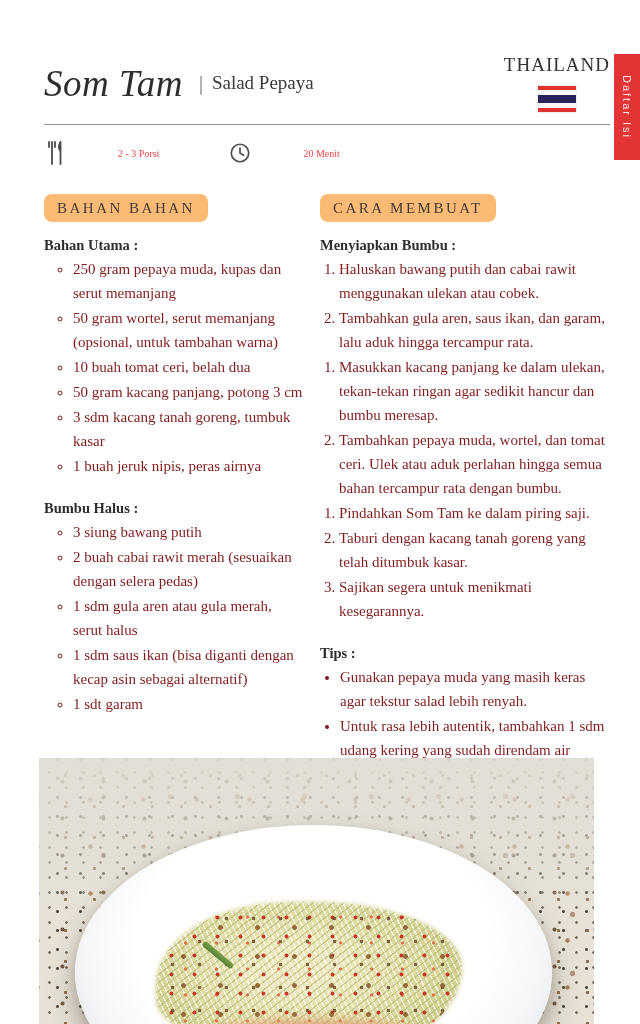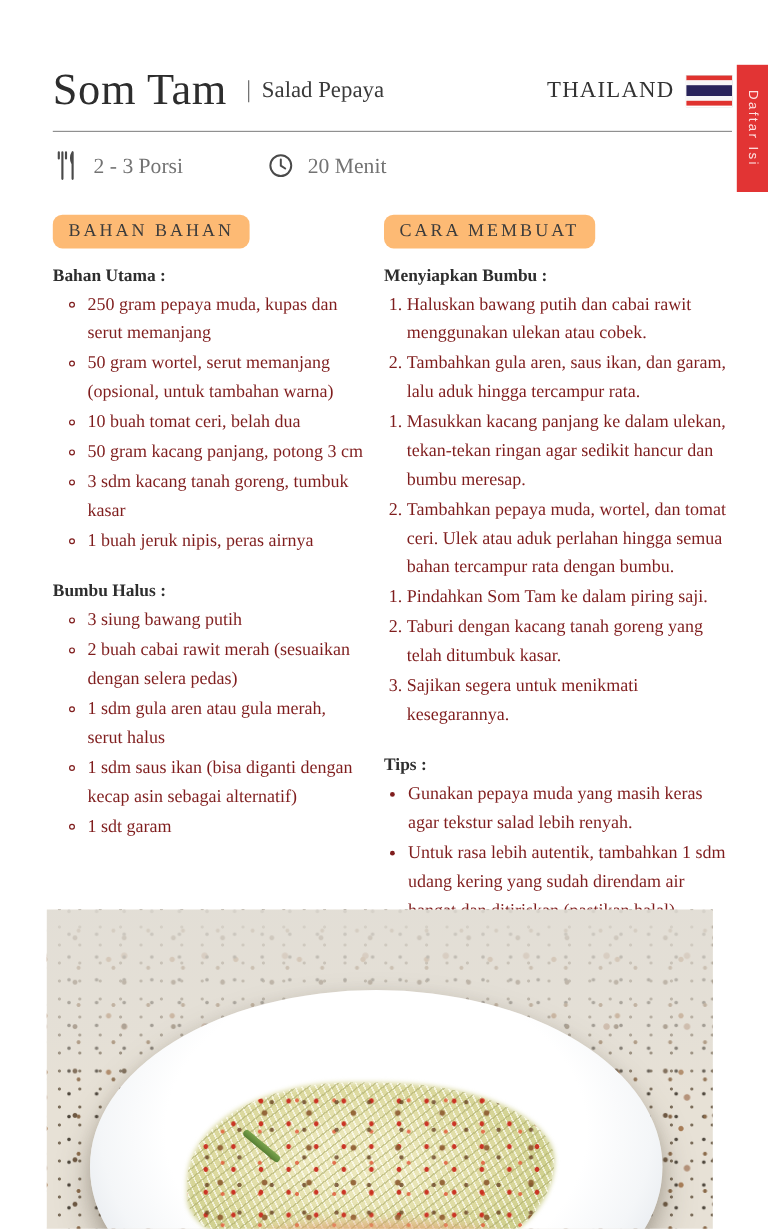--- a/index.html
+++ b/index.html
@@ -9,35 +9,35 @@
 
   
   .side-tab { position:absolute; top:0; right:0; width:26px; height:106px;
     background:#e23434; display:flex; align-items:center; justify-content:center; cursor:pointer; }
   .side-tab span { writing-mode:vertical-rl; font-family:"Liberation Sans", sans-serif;
     font-size:11px; letter-spacing:2px; color:rgba(255,235,235,.95); }
 
   
   .content { padding:0 30px 0 44px; }
   .header-row { margin-top:54px; display:flex; align-items:center; }
-  .title { font-size:37px; color:#2d2d2d; letter-spacing:.5px; }
+  .title { font-size:37px; color:#2d2d2d; letter-spacing:.5px;font-style:italic; }
   .subtitle-wrap { margin-left:16px; font-size:19px; color:#3a3a3a; display:flex; gap:9px; align-items:center; }
   .sep { color:#6b6b6b; font-size:20px; }
-  .header-right { margin-left:auto; display:flex; align-items:center; gap:10px; }
+  .header-right { margin-left:auto; display:flex; align-items:center; gap:10px;flex-direction:column; }
   .country { font-size:19px; color:#333; letter-spacing:1px; }
   .flag { width:38px; height:26px; display:flex; flex-direction:column; box-shadow:0 0 0 .5px #ddd; }
   .flag i { display:block; }
   .flag .r { background:#e0332f; flex:1; }
   .flag .w { background:#f6f6f6; flex:1; }
   .flag .n { background:#28235a; flex:2; }
   .rule { margin-top:12px; border-top:1px solid #909090; }
 
   
   .meta { margin-top:15px; display:flex; align-items:center; gap:12px; }
-  .meta .txt { font-size:18px; color:#737373; }
+  .meta .txt { font-size:10px; color:#ef4444;margin-left:40px; }
   .meta .icon { width:22px; height:26px; display:flex; align-items:center; justify-content:center; }
   .meta .gap { width:46px; }
   svg .ln { stroke:#4a4a4a; stroke-width:1.8; fill:none; stroke-linecap:round; }
 
   
   .cols { display:flex; gap:16px; margin-top:28px; }
   .col-left  { width:260px; }
   .col-right { width:288px; }
   .badge { display:inline-block; background:#fdba74; color:#3b3b3b; font-size:15px;
     letter-spacing:2.5px; padding:6px 13px 5px; border-radius:8px; }

